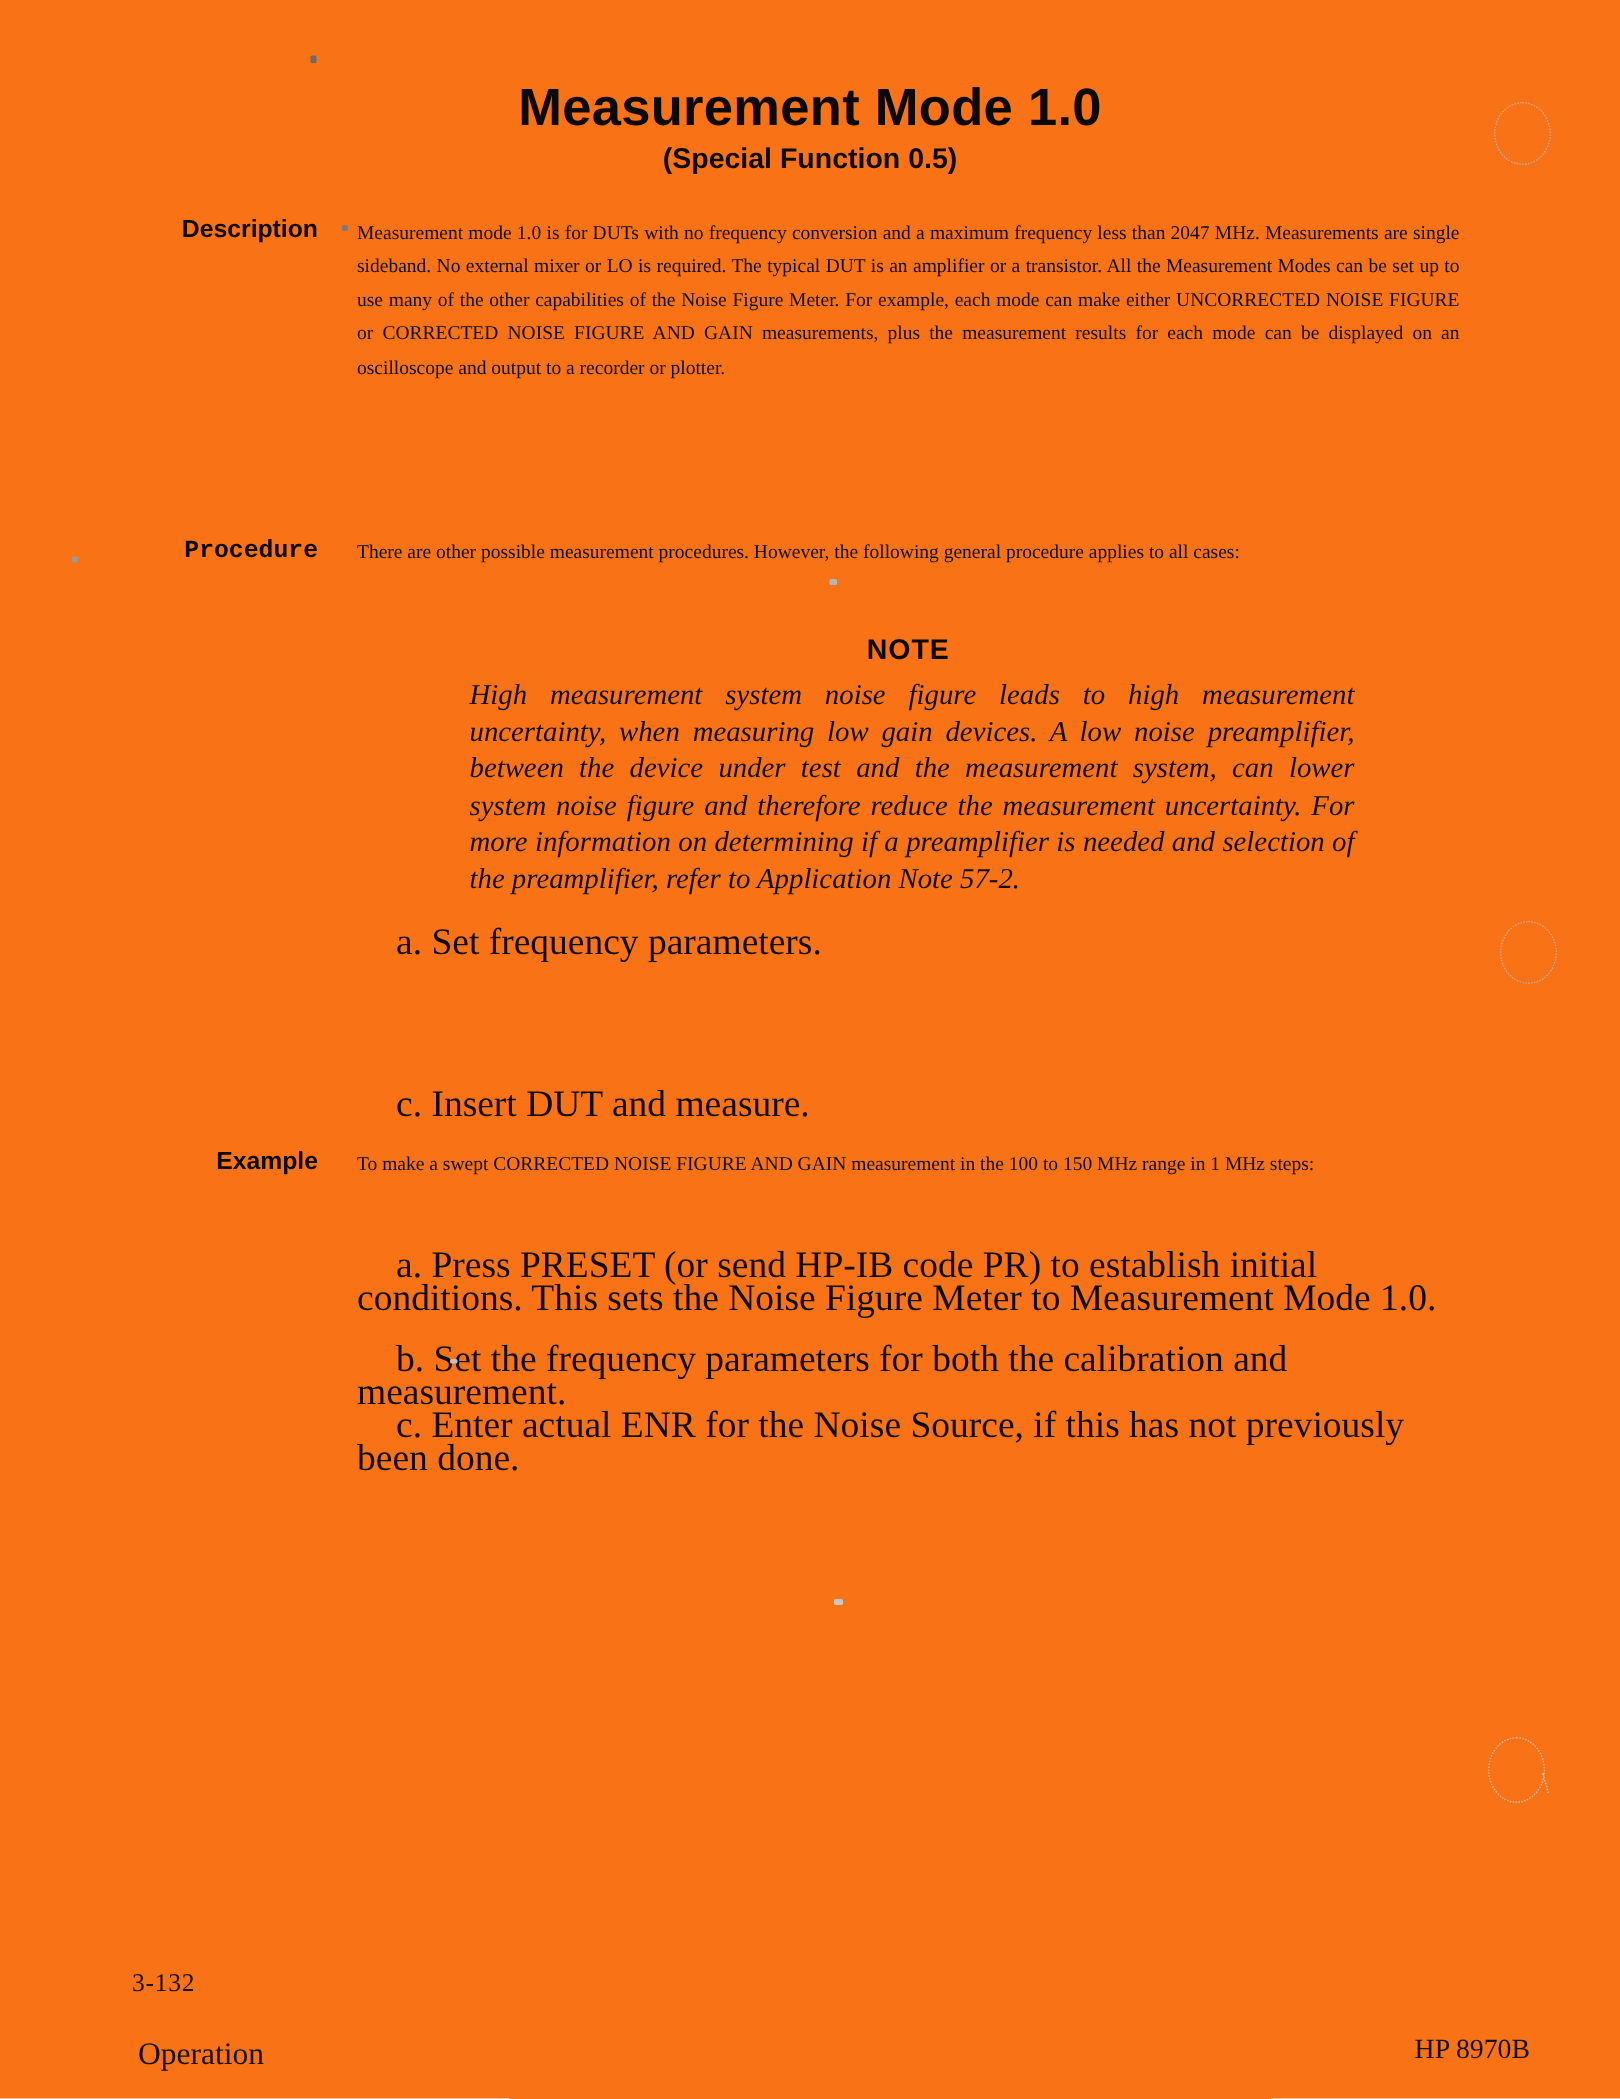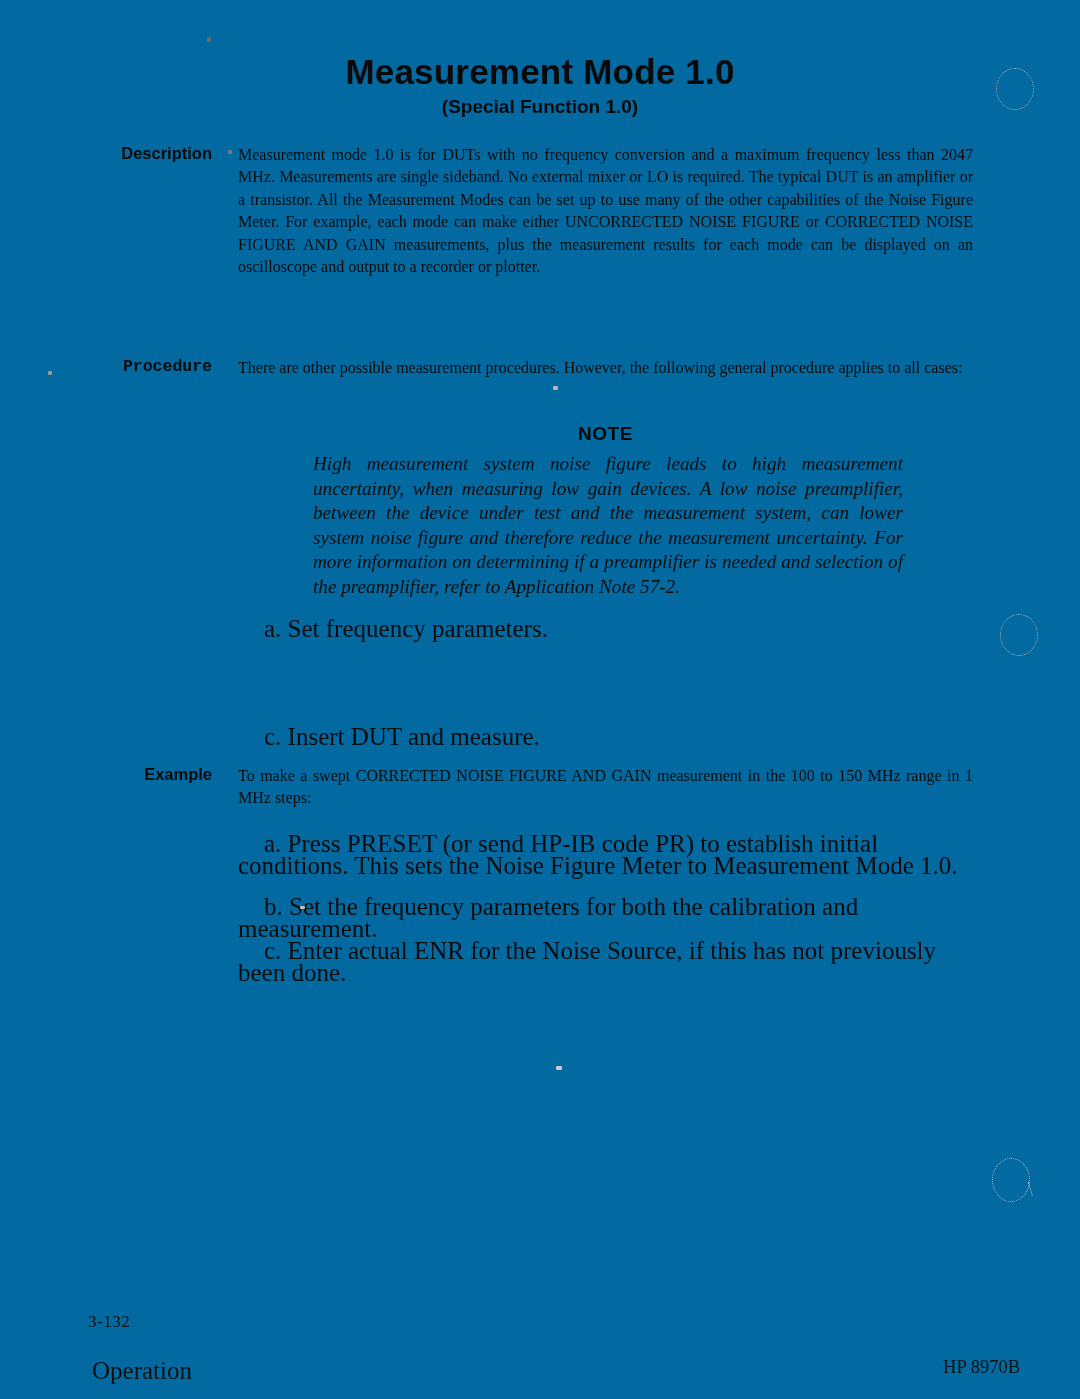--- a/index.html
+++ b/index.html
@@ -12,21 +12,21 @@
     height: 1399px;
     position: relative;
     overflow: hidden;
     font-family: "Liberation Serif", "DejaVu Serif", serif;
     color: #000000;
   }
 
   .page {
     position: absolute;
     inset: 0;
-    background: #0369a1;
+    background: #f97316;
   }
 
   
   .doc-title {
     position: absolute;
     left: 0;
     top: 52px;
     width: 1080px;
     text-align: center;
     font-family: "Liberation Sans", "DejaVu Sans", sans-serif;
@@ -57,21 +57,21 @@
     font-weight: bold;
     font-size: 16.5px;
     color: #0a0a0a;
   }
 
   
   .body-col {
     position: absolute;
     left: 238px;
     width: 735px;
-    font-size: 16px;
+    font-size: 13px;
     line-height: 22.4px;
     text-align: justify;
     color: #0c0c0c;
   }
 
   .step {
     position: absolute;
     left: 238px;
     width: 735px;
     font-size: 25px;
@@ -112,21 +112,21 @@
     left: 88px;
     top: 1312px;
     font-size: 17px;
     letter-spacing: 0.5px;
     color: #111;
   }
   .footer-left {
     position: absolute;
     left: 92px;
     top: 1357px;
-    font-size: 25px;
+    font-size: 21px;
     color: #111;
   }
   .footer-right {
     position: absolute;
     right: 60px;
     top: 1357px;
     font-size: 18.5px;
     color: #111;
   }
 
@@ -162,21 +162,21 @@
   .speck-proc { left: 553px; top: 386px; width: 5px;  height: 4px; background: #b5b5b5; }
   .speck-mid  { left: 556px; top: 1066px; width: 6px; height: 4px; background: #c8c8c8; }
   .speck-exb  { left: 300px; top: 906px;  width: 5px; height: 3px; background: #c0c0c0; }
 </style>
 </head>
 <body>
 
 <div class="page">
 
   <div class="doc-title">Measurement Mode 1.0</div>
-  <div class="doc-subtitle">(Special Function 1.0)</div>
+  <div class="doc-subtitle">(Special Function 0.5)</div>
 
   <div class="side-label" style="top:144px;">Description</div>
   <div class="body-col" style="top:144px;">Measurement mode 1.0 is for DUTs with no frequency conversion and a maximum frequency less than 2047 MHz. Measurements are single sideband. No external mixer or LO is required. The typical DUT is an amplifier or a transistor. All the Measurement Modes can be set up to use many of the other capabilities of the Noise Figure Meter. For example, each mode can make either UNCORRECTED NOISE FIGURE or CORRECTED NOISE FIGURE AND GAIN measurements, plus the measurement results for each mode can be displayed on an oscilloscope and output to a recorder or plotter.</div>
 
   <div class="side-label" style="top:357px;font-family:Liberation Mono, monospace;">Procedure</div>
   <div class="body-col" style="top:357px;">There are other possible measurement procedures. However, the following general procedure applies to all cases:</div>
 
   <div class="note-title">NOTE</div>
   <div class="note-body">High measurement system noise figure leads to high measurement uncertainty, when measuring low gain devices. A low noise preamplifier, between the device under test and the measurement system, can lower system noise figure and therefore reduce the measurement uncertainty. For more information on determining if a preamplifier is needed and selection of the preamplifier, refer to Application Note 57-2.</div>
 

